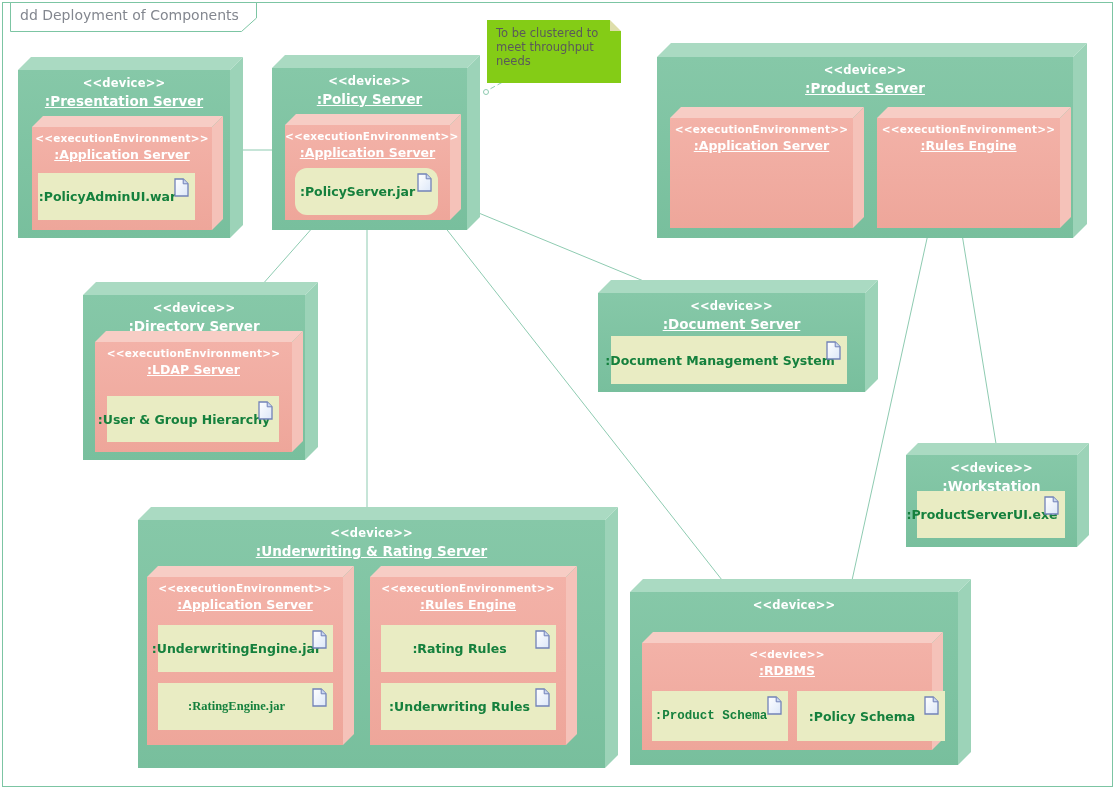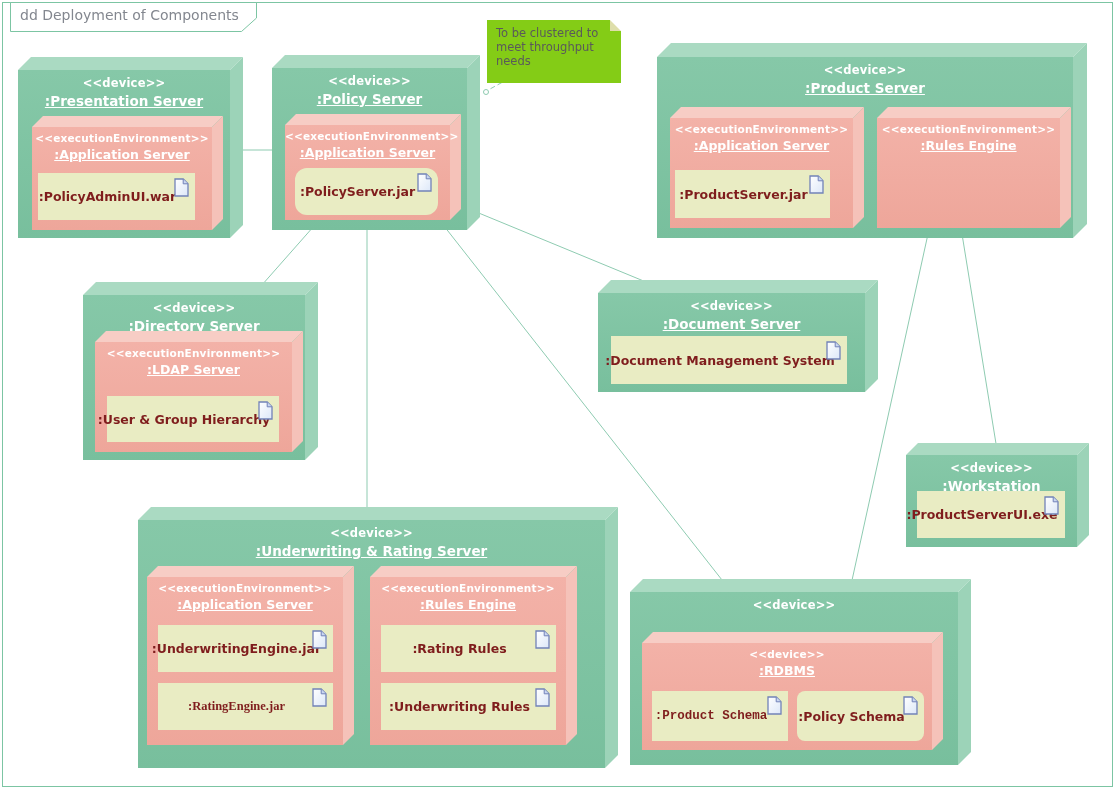--- a/index.html
+++ b/index.html
@@ -30,21 +30,21 @@
   .pink .f-side  { background:#f5c2b9; }
 
   .hdr { position:absolute; left:0; top:0; width:100%; text-align:center; color:#ffffff; }
   .stereo { font-size:11.5px; font-weight:600; padding-top:6px; letter-spacing:0.2px; }
   .nname  { font-size:13.5px; font-weight:700; text-decoration:underline; padding-top:3px; }
   .env .stereo { font-size:10.5px; padding-top:5px; }
   .env .nname  { font-size:12.5px; padding-top:3px; }
 
   .artifact { position:absolute; background:#e9ecc3; display:flex; align-items:center;
               justify-content:center; z-index:3; }
-  .a-label { font-size:12.5px; font-weight:600; color:#7f1d1d; padding:0 26px 0 8px; white-space:nowrap; }
+  .a-label { font-size:12.5px; font-weight:600; color:#15803d; padding:0 26px 0 8px; white-space:nowrap; }
   .doc-icon { position:absolute; right:6px; top:5px; width:15px; height:19px; }
 
   
   .note { position:absolute; left:487px; top:20px; width:134px; height:63px;
           background:#84cc16; z-index:2; }
   .note-fold { position:absolute; top:0; right:0; width:0; height:0; border-style:solid;
                border-width:0 11px 11px 0; border-color:#ffffff #ffffff #dedeaa #dedeaa; }
   .note-text { position:absolute; left:9px; top:6px; width:116px; font-size:11.5px;
                line-height:14px; color:#5a5a5a; }
   .hidden-defs { position:absolute; width:0; height:0; overflow:hidden; }
@@ -148,26 +148,20 @@
         <div class="stereo">&lt;&lt;device&gt;&gt;</div>
       <div class="nname">:Product Server</div>
       </div>
     <div class="box3d pink env" style="left:13px;top:61px;width:183px;height:110px;--d:11px;">
       <div class="f-top"></div>
       <div class="f-side"></div>
       <div class="hdr">
           <div class="stereo">&lt;&lt;executionEnvironment&gt;&gt;</div>
         <div class="nname">:Application Server</div>
         </div>
-      <div class="artifact" style="left:5px;top:52px;width:155px;height:48px;">
-        <span class="a-label">:ProductServer.jar</span>
-        <svg class="doc-icon" viewBox="0 0 15 19">
-            <use href="#docsym"></use>
-          </svg>
-      </div>
     </div>
     <div class="box3d pink env" style="left:220px;top:61px;width:183px;height:110px;--d:11px;">
       <div class="f-top"></div>
       <div class="f-side"></div>
       <div class="hdr">
           <div class="stereo">&lt;&lt;executionEnvironment&gt;&gt;</div>
         <div class="nname">:Rules Engine</div>
         </div>
     </div>
   </div>
@@ -271,21 +265,21 @@
       <div class="hdr">
           <div class="stereo">&lt;&lt;device&gt;&gt;</div>
         <div class="nname">:RDBMS</div>
         </div>
       <div class="artifact" style="left:10px;top:48px;width:136px;height:50px;font-family:Liberation Mono, monospace;">
         <span class="a-label">:Product Schema</span>
         <svg class="doc-icon" viewBox="0 0 15 19">
             <use href="#docsym"></use>
           </svg>
       </div>
-      <div class="artifact" style="left:155px;top:48px;width:127px;height:50px;border-radius:8px;">
+      <div class="artifact" style="left:155px;top:48px;width:148px;height:50px;">
         <span class="a-label">:Policy Schema</span>
         <svg class="doc-icon" viewBox="0 0 15 19">
             <use href="#docsym"></use>
           </svg>
       </div>
     </div>
   </div>
 
   <div class="box3d green" style="left:906px;top:455px;width:171px;height:92px;--d:12px;">
     <div class="f-top"></div>

